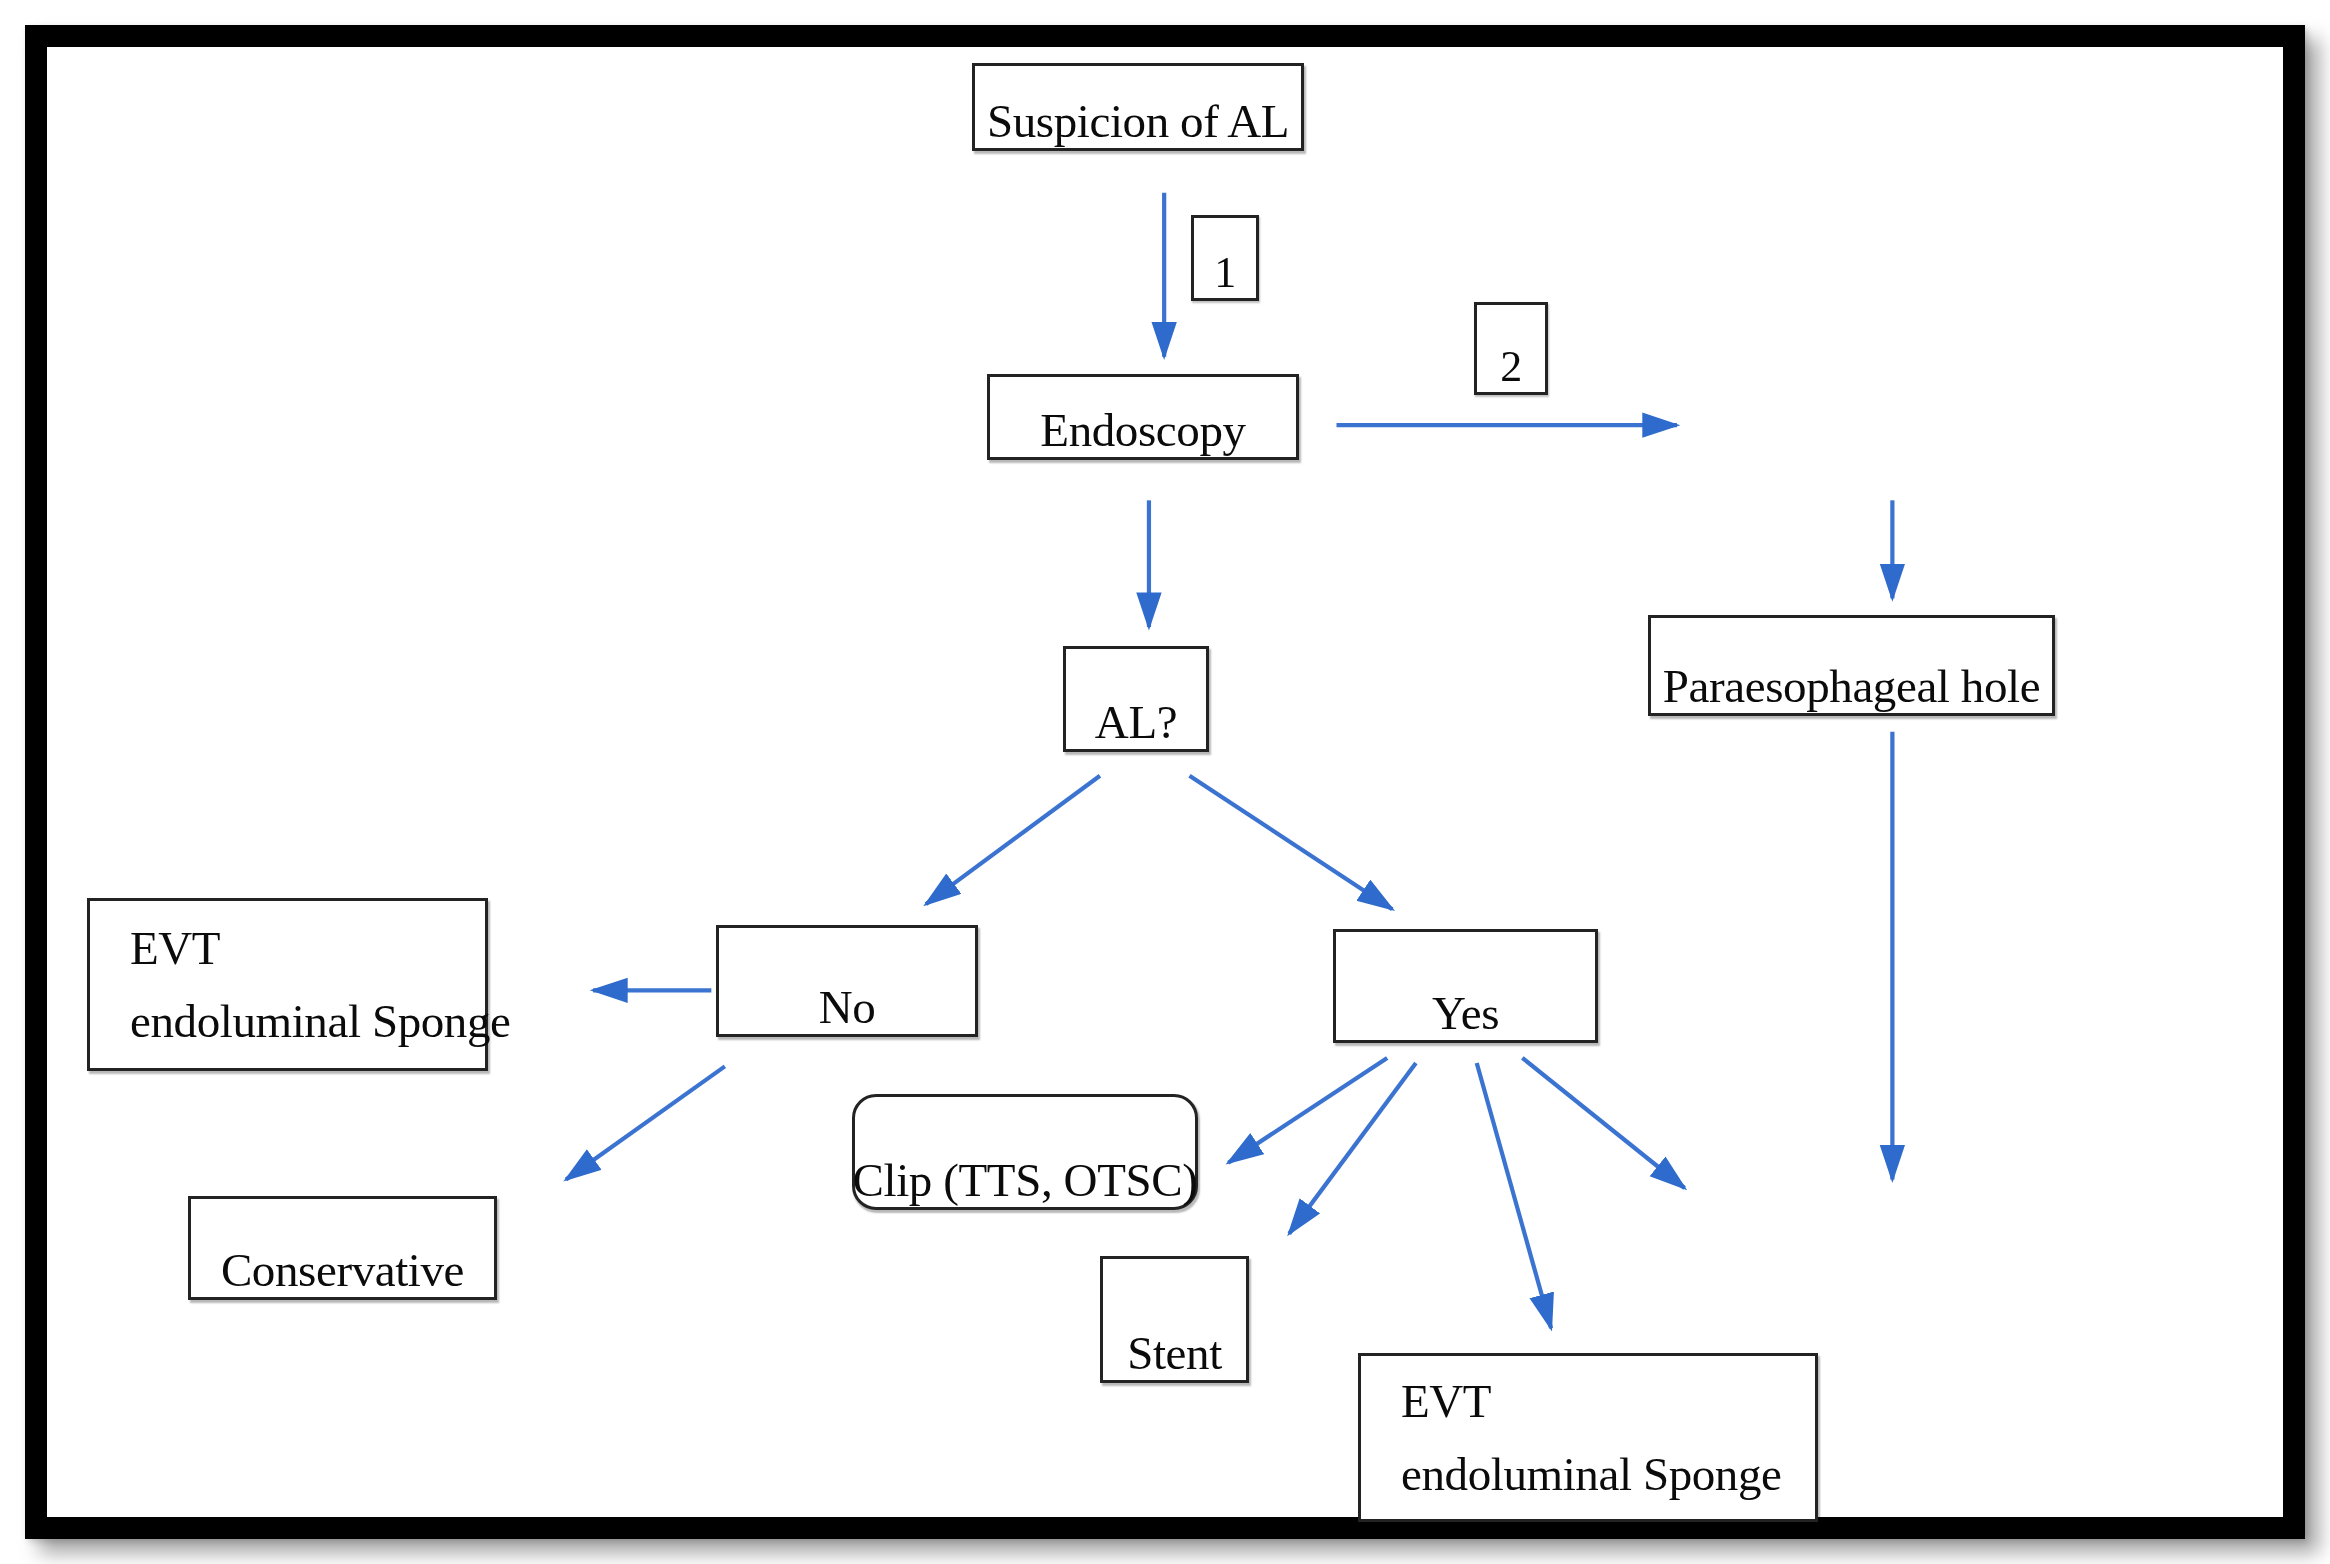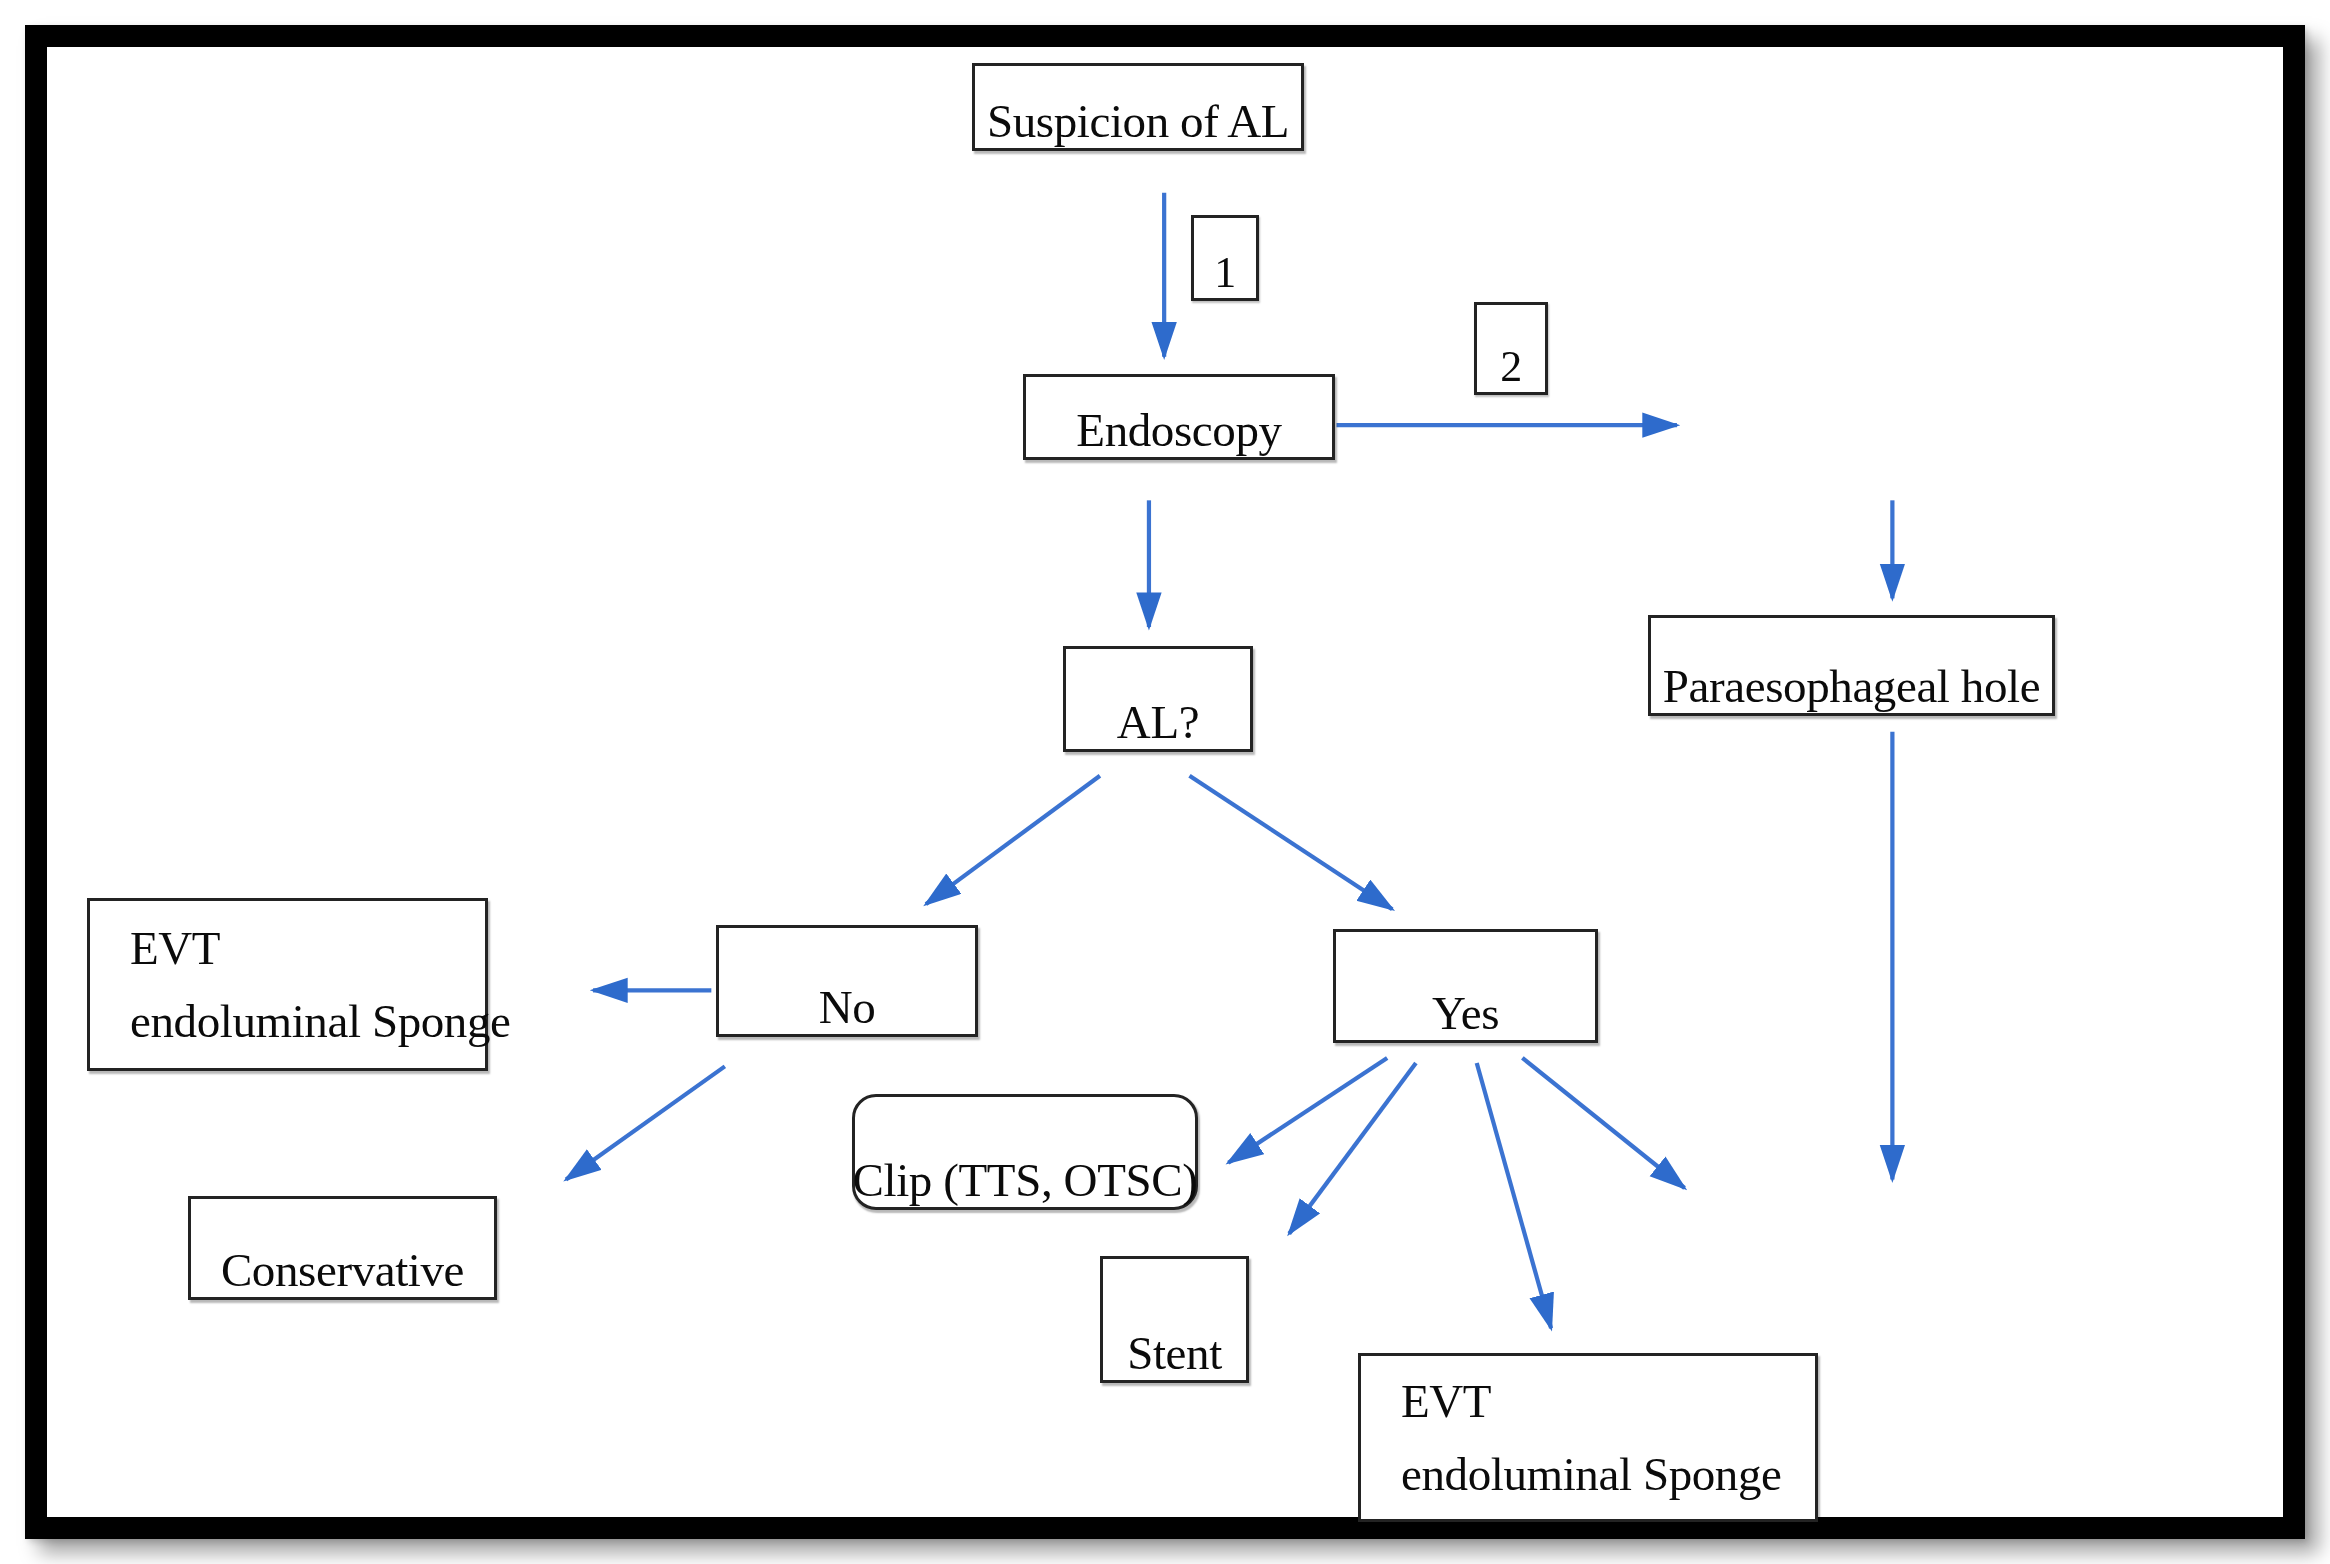--- a/index.html
+++ b/index.html
@@ -80,34 +80,34 @@
   </svg>
 
   <div class="node" style="left:972px;top:63px;width:332px;height:88px;">
       <span>Suspicion of AL</span>
     </div>
 
   <div class="node steplabel" style="left:1191px;top:215px;width:68px;height:86px;">
       <span>1</span>
     </div>
 
-  <div class="node" style="left:987px;top:374px;width:312px;height:86px;margin-left:36px;">
+  <div class="node" style="left:987px;top:374px;width:312px;height:86px;">
       <span>Endoscopy</span>
     </div>
 
   <div class="node steplabel" style="left:1474px;top:302px;width:74px;height:93px;">
       <span>2</span>
     </div>
 
 
   <div class="node" style="left:1648px;top:615px;width:407px;height:101px;">
       <span>Paraesophageal hole</span>
     </div>
 
-  <div class="node" style="left:1063px;top:646px;width:190px;height:106px;">
+  <div class="node" style="left:1063px;top:646px;width:146px;height:106px;">
       <span>AL?</span>
     </div>
 
   <div class="node" style="left:716px;top:925px;width:262px;height:112px;">
       <span>No</span>
     </div>
 
   <div class="node" style="left:1333px;top:929px;width:265px;height:114px;">
       <span>Yes</span>
     </div>

